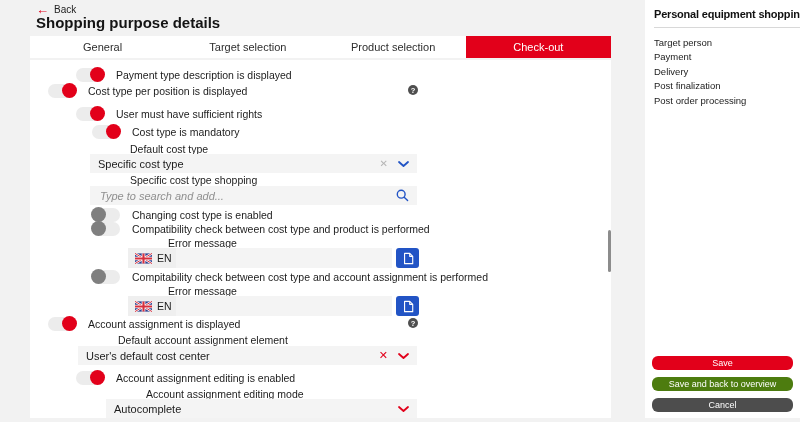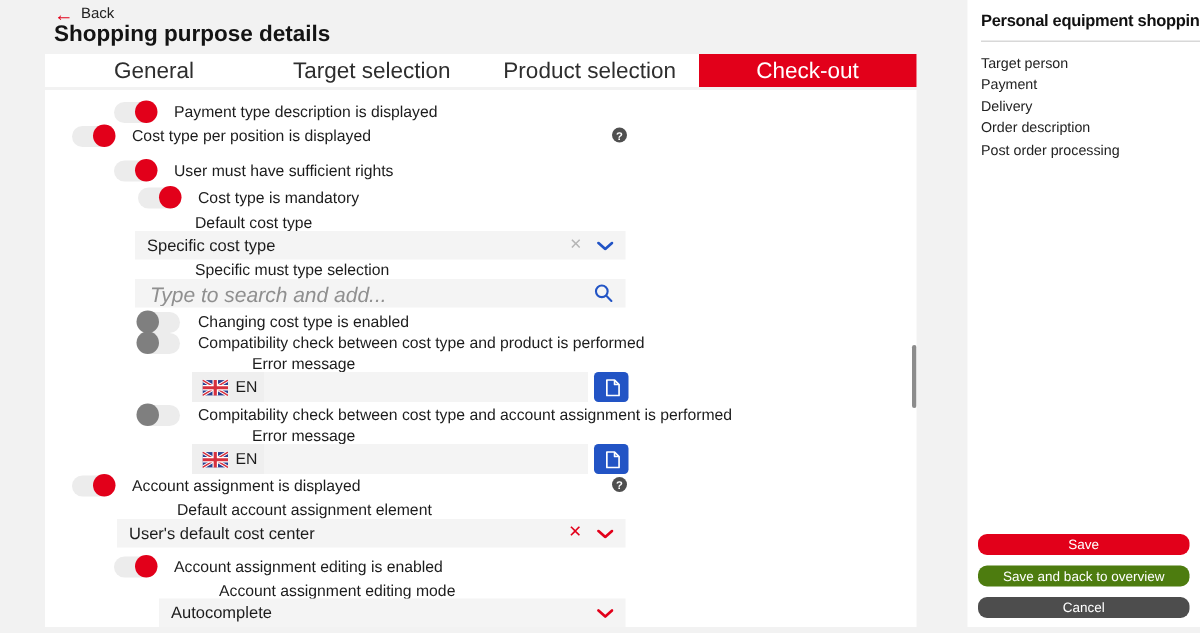--- a/index.html
+++ b/index.html
@@ -5,21 +5,21 @@
   html,body{margin:0;padding:0;}
   .page{position:relative;width:800px;height:422px;background:#f2f2f2;font-family:"Liberation Sans",sans-serif;overflow:hidden;-webkit-font-smoothing:antialiased;}
 
   
   .back{position:absolute;left:36px;top:4px;display:flex;align-items:center;gap:5px;font-size:10px;color:#222;cursor:pointer;}
   .back .arrow{color:#e2001a;font-size:13px;line-height:10px;}
   .title{position:absolute;left:36px;top:14px;font-size:15px;font-weight:bold;color:#141414;}
 
   
   .tabbar{position:absolute;left:30px;top:36px;width:581px;height:22px;background:#fff;display:flex;}
-  .tab{flex:1;display:flex;align-items:center;justify-content:center;font-size:15px;color:#2e2e2e;cursor:pointer;}
+  .tab{flex:1;display:flex;align-items:center;justify-content:center;font-size:11px;color:#2e2e2e;cursor:pointer;}
   .tab.active{background:#e2001a;color:#fff;}
 
   
   .card{position:absolute;left:30px;top:60px;width:581px;height:358px;background:#fff;overflow:hidden;}
 
   .trow{position:absolute;height:15px;display:flex;align-items:center;gap:12px;font-size:10.5px;color:#1c1c1c;white-space:nowrap;}
   .toggle{position:relative;width:28px;height:14px;border-radius:7px;background:#ececec;flex:none;cursor:pointer;}
   .knob{position:absolute;top:-0.5px;width:15px;height:15px;border-radius:50%;}
   [data-state="on"] .knob{right:-1px;background:#e2001a;}
   [data-state="off"] .knob{left:-1px;background:#7f7f7f;}
@@ -30,21 +30,21 @@
   .select .sval{flex:1;white-space:nowrap;overflow:hidden;}
   .select .icons{display:flex;align-items:center;gap:10px;}
   .clear{font-size:10px;line-height:1;cursor:pointer;}
   .clear.gray{color:#b5b5b5;}
   .clear.red{color:#e2001a;font-size:11px;}
   .chev polyline{fill:none;stroke-width:1.8;stroke-linecap:round;stroke-linejoin:round;}
   .chev.blue polyline{stroke:#2254c5;}
   .chev.red polyline{stroke:#e2001a;}
 
   .search{position:absolute;height:19px;background:#f4f4f4;display:flex;align-items:center;padding:0 8px;box-sizing:border-box;}
-  .search input{flex:1;border:none;outline:none;background:transparent;font-family:"Liberation Sans",sans-serif;font-size:14px;color:#1c1c1c;}
+  .search input{flex:1;border:none;outline:none;background:transparent;font-family:"Liberation Sans",sans-serif;font-size:11px;color:#1c1c1c;}
   .search input::placeholder{font-style:italic;color:#8f8f8f;}
 
   .chip{position:absolute;height:20px;background:#efefef;display:flex;align-items:center;gap:5px;padding:0 7px;font-size:10.5px;color:#1c1c1c;cursor:pointer;}
   .txt{position:absolute;height:20px;background:#f4f4f4;border:none;outline:none;box-sizing:border-box;font-family:"Liberation Sans",sans-serif;font-size:11px;padding:0 6px;}
   .bluebtn{position:absolute;width:23px;height:20px;background:#2254c5;border-radius:3px;display:flex;align-items:center;justify-content:center;cursor:pointer;}
 
   .help{position:absolute;width:10px;height:10px;border-radius:50%;background:#4f4f4f;color:#fff;font-size:7.5px;font-weight:bold;display:flex;align-items:center;justify-content:center;cursor:pointer;}
   .vscroll{position:absolute;left:578px;top:170px;width:3px;height:42px;background:#8c8c8c;border-radius:2px;cursor:pointer;}
 
   
@@ -110,21 +110,21 @@
     <div class="select" style="left:60px;top:94px;width:327px">
       <span class="sval">Specific cost type</span>
       <span class="icons">
         <span class="clear gray">✕</span>
         <svg class="chev blue" width="11" height="6" viewBox="0 0 11 6">
             <polyline points="1,1 5.5,5 10,1"></polyline>
           </svg>
       </span>
     </div>
 
-    <div class="flabel" style="left:60px;top:114px">Specific must type selection</div>
+    <div class="flabel" style="left:60px;top:114px">Specific cost type shopping</div>
     <div class="search" style="left:60px;top:126px;width:327px">
       <input placeholder="Type to search and add..." style="">
       <svg width="13" height="13" viewBox="0 0 13 13">
           <circle cx="5.2" cy="5.2" r="3.9" fill="none" stroke="#2254c5" stroke-width="1.4"></circle>
           <line x1="8.2" y1="8.2" x2="11.6" y2="11.6" stroke="#2254c5" stroke-width="1.4" stroke-linecap="round"></line>
         </svg>
     </div>
 
     <div class="trow" style="left:62px;top:147px" data-state="off">
       <span class="toggle">
@@ -223,21 +223,21 @@
 
     <div class="vscroll"></div>
   </div>
 
   <div class="sidebar">
     <div class="sb-head">Personal equipment shopping</div>
     <div class="sb-items">
       <div class="sitem">Target person</div>
       <div class="sitem">Payment</div>
       <div class="sitem">Delivery</div>
-      <div class="sitem">Order description</div>
+      <div class="sitem">Post finalization</div>
       <div class="sitem">Post order processing</div>
     </div>
     <div class="btn save">Save</div>
     <div class="btn saveback">Save and back to overview</div>
     <div class="btn cancel">Cancel</div>
   </div>
 
 </div>
 
 </body></html>

